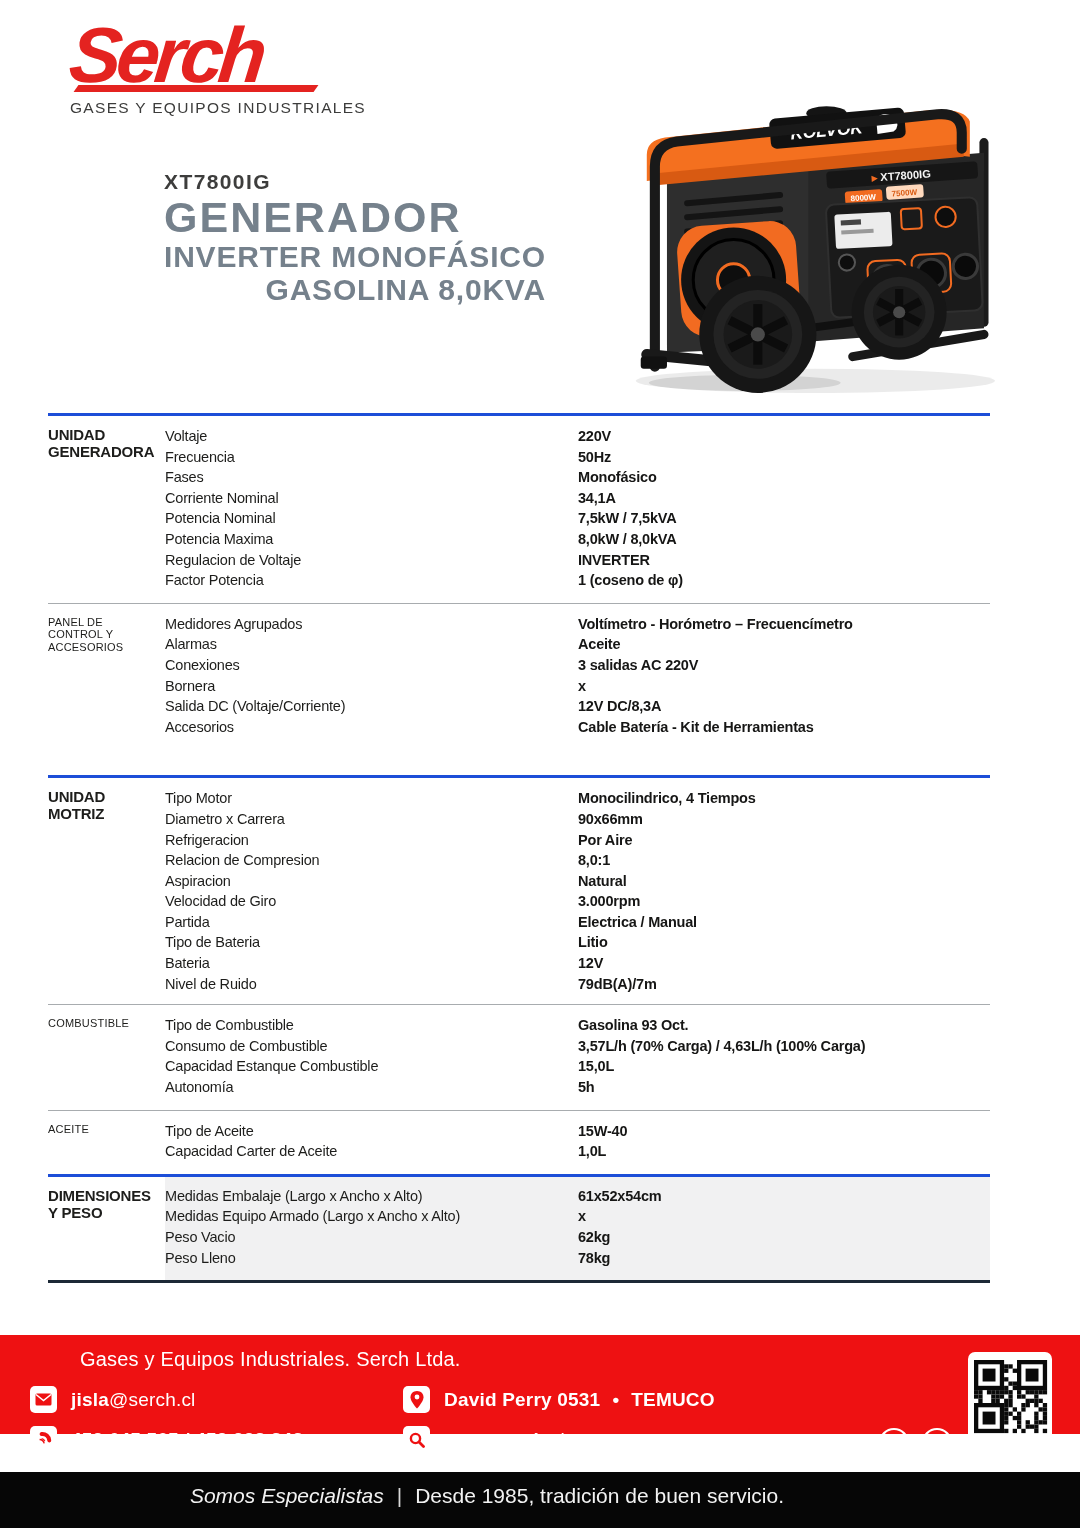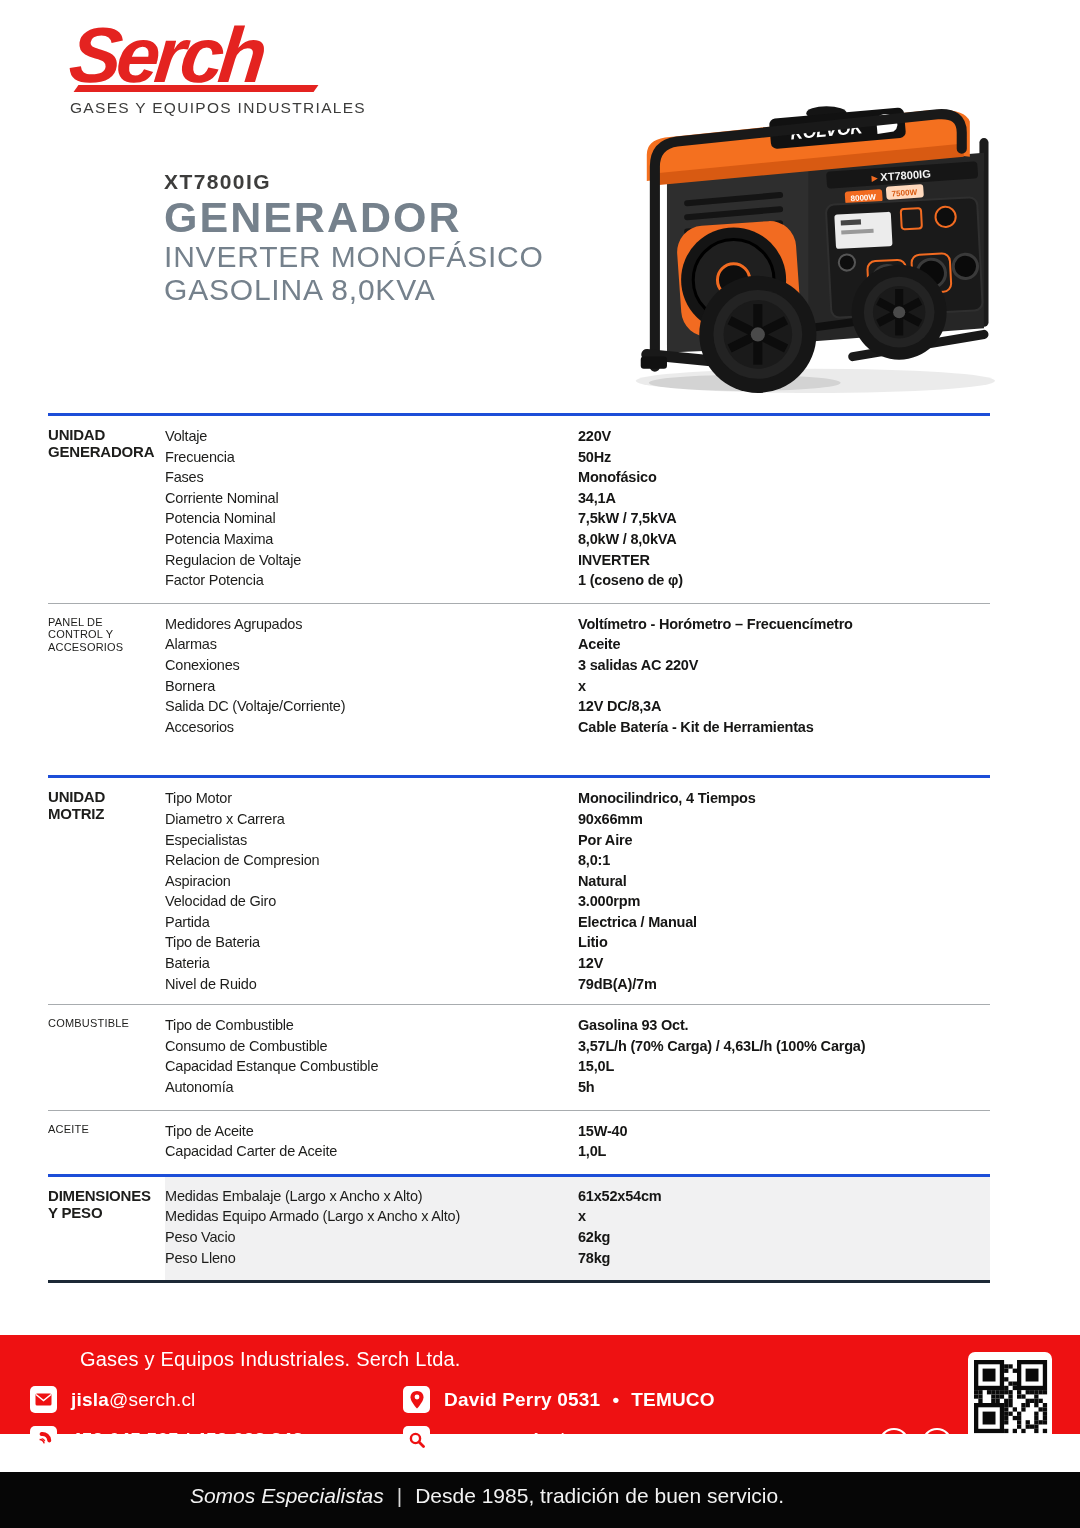--- a/index.html
+++ b/index.html
@@ -10,21 +10,21 @@
   
   .logo { position:absolute; left:70px; top:18px; }
   .logo-text { font-size:78px; font-style:italic; font-weight:800; color:#e42320; letter-spacing:-5px; transform:skewX(-6deg); line-height:0.95; }
   .logo-bar { width:240px; height:7px; background:#e42320; margin-top:-7px; transform:skewX(-35deg) translateX(6px); }
   .logo-tagline { margin-top:7px; font-size:15.5px; font-weight:500; color:#3c3c3b; letter-spacing:1.3px; white-space:nowrap; }
 
   
   .title-block { position:absolute; left:164px; top:170px; color:#75818c; }
   .title-model { font-size:21px; font-weight:700; color:#3d3d3c; letter-spacing:1.4px; }
   .title-main  { font-size:43px; font-weight:700; letter-spacing:2px; line-height:1.02; margin-top:2px; }
-  .title-sub   { font-size:30px; font-weight:400; letter-spacing:0.8px; line-height:1.12; }
+  .title-sub   { font-size:30px; font-weight:700; letter-spacing:0.8px; line-height:1.12;text-align:right; }
 
   
   .product-svg { position:absolute; left:628px; top:80px; width:400px; height:318px; }
 
   
   .spec-table { position:absolute; left:48px; top:413px; width:942px; }
   .spec-section { display:flex; }
   .bt-thick { border-top:3px solid #1d4ed8; }
   .bt-thin  { border-top:1px solid #a8acaf; }
   .bb-thick { border-bottom:3px solid #1c2936; }
@@ -243,21 +243,21 @@
         <div class="spec-rows">
           <div class="spec-row">
             <div class="spec-prop">Tipo Motor</div>
             <div class="spec-value">Monocilindrico, 4 Tiempos</div>
           </div>
           <div class="spec-row">
             <div class="spec-prop">Diametro x Carrera</div>
             <div class="spec-value">90x66mm</div>
           </div>
           <div class="spec-row">
-            <div class="spec-prop">Especialistas</div>
+            <div class="spec-prop">Refrigeracion</div>
             <div class="spec-value">Por Aire</div>
           </div>
           <div class="spec-row">
             <div class="spec-prop">Relacion de Compresion</div>
             <div class="spec-value">8,0:1</div>
           </div>
           <div class="spec-row">
             <div class="spec-prop">Aspiracion</div>
             <div class="spec-value">Natural</div>
           </div>

